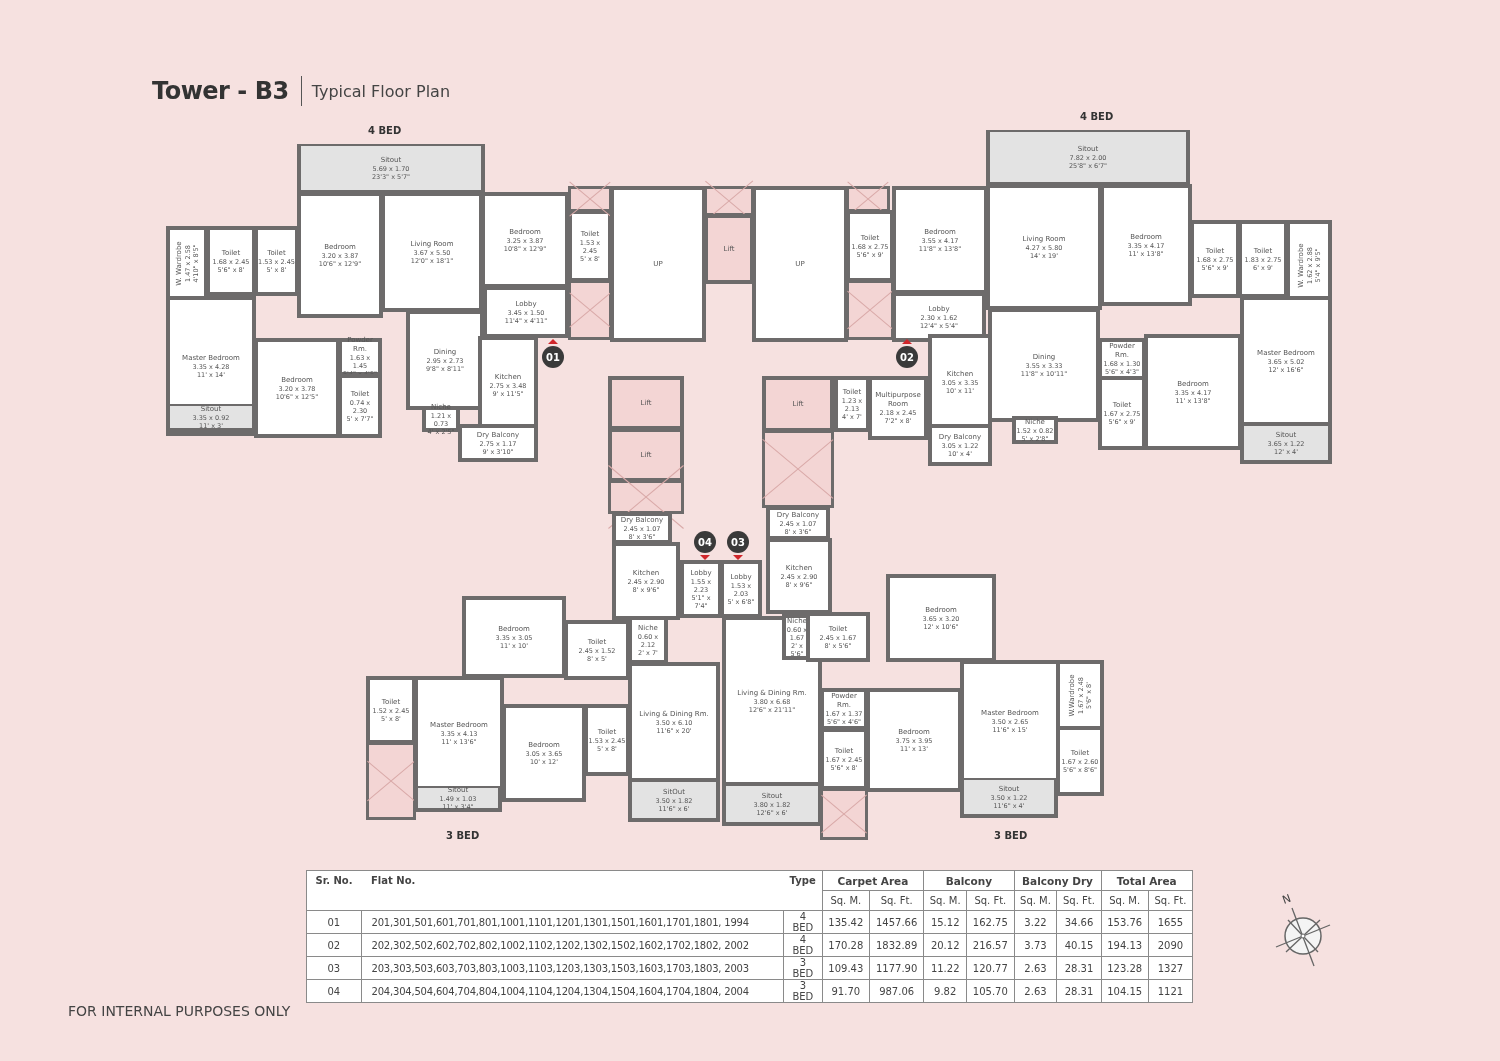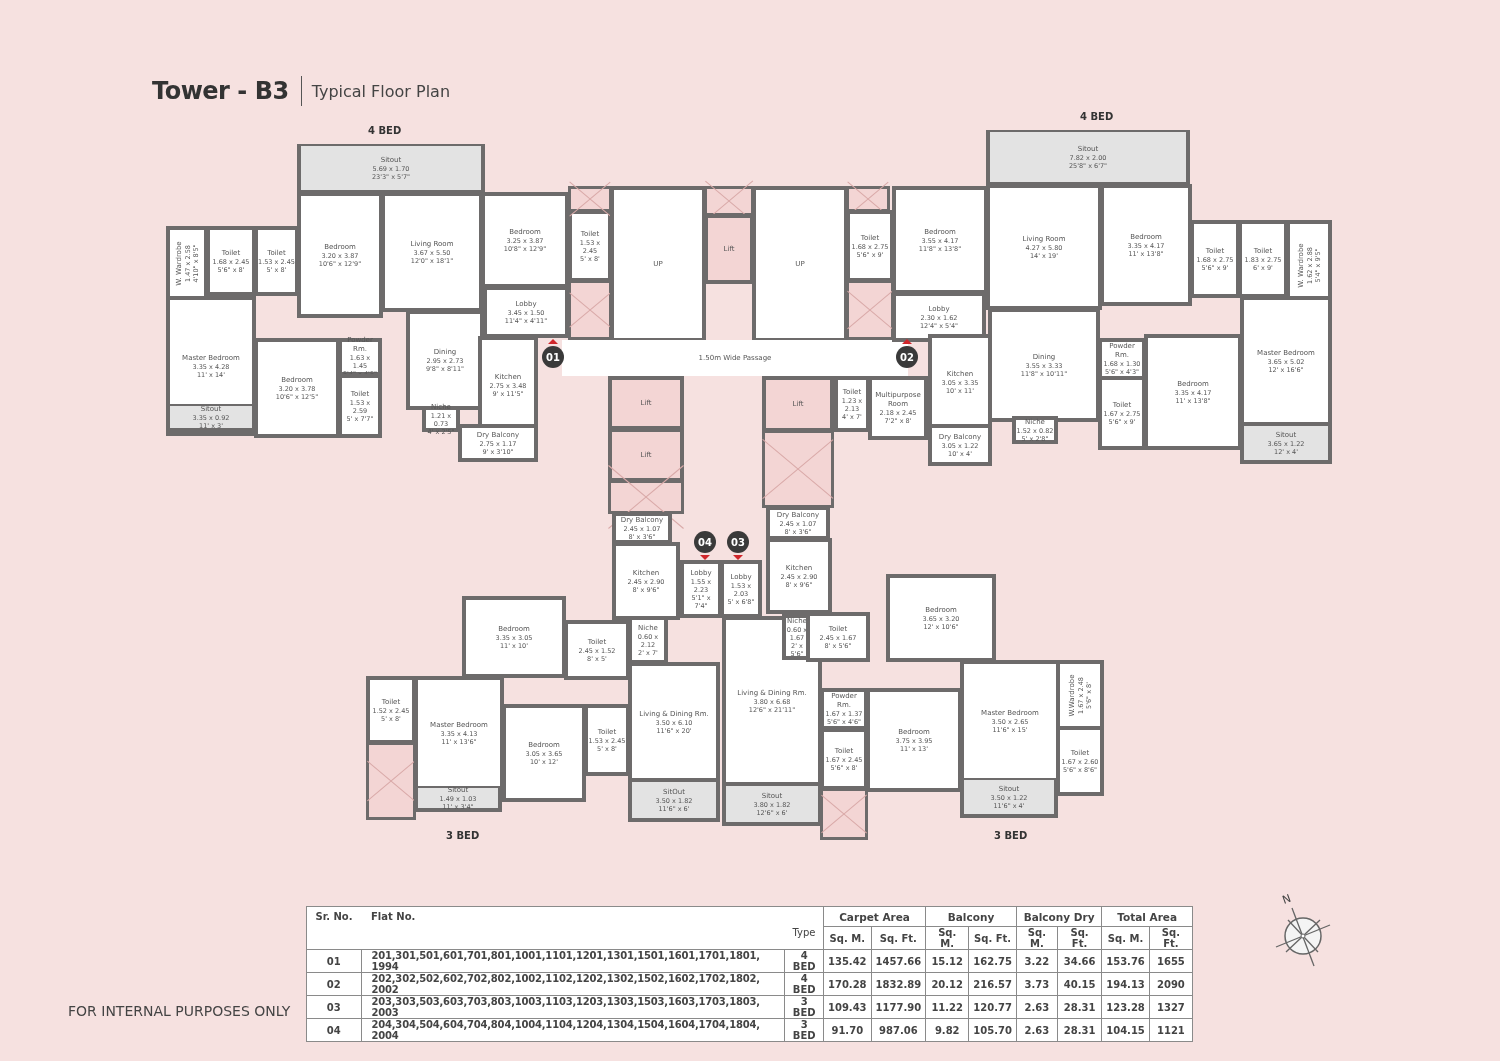--- a/index.html
+++ b/index.html
@@ -17,22 +17,22 @@
   .room.shaft{background:#f3d5d4;border:3px solid #6d6b6b;}
   .room.shaft::before,.room.shaft::after{content:"";position:absolute;left:50%;top:50%;width:140%;height:1px;background:#d9a9a8;transform-origin:center;}
   .room.shaft::before{transform:translate(-50%,-50%) rotate(40deg);}
   .room.shaft::after{transform:translate(-50%,-50%) rotate(-40deg);}
   .rname{font-size:7px;color:#555;line-height:9px;font-family:"DejaVu Sans",sans-serif;}
   .rdim{font-size:6.5px;color:#555;line-height:8px;font-family:"DejaVu Sans",sans-serif;}
   .unit-marker{position:absolute;width:22px;height:22px;border-radius:50%;background:#3a3a3a;color:#fff;font-size:10px;font-weight:bold;display:flex;align-items:center;justify-content:center;font-family:"DejaVu Sans",sans-serif;z-index:5;}
   .tri{position:absolute;width:0;height:0;border-left:5px solid transparent;border-right:5px solid transparent;z-index:5;}
   .tri.up{border-bottom:5px solid #d0262b;}
   .tri.down{border-top:5px solid #d0262b;}
-  table.area{position:absolute;left:306px;top:870px;width:887px;border-collapse:collapse;font-family:"DejaVu Sans",sans-serif;font-size:10px;color:#444;background:#fff;margin-top:36px;}
-  table.area td,table.area th{border:1px solid #8a8a8a;padding:0 4px;height:19px;text-align:center;font-weight:bold;}
+  table.area{position:absolute;left:306px;top:870px;width:887px;border-collapse:collapse;font-family:"DejaVu Sans",sans-serif;font-size:10px;color:#444;background:#fff;}
+  table.area td,table.area th{border:1px solid #8a8a8a;padding:0 4px;height:19px;text-align:center;font-weight:normal;}
   table.area th.grp{font-weight:bold;font-size:10.5px;}
   table.area td.flat{text-align:left;padding-left:10px;letter-spacing:-0.2px;}
   table.area .hdrleft{text-align:left;font-weight:bold;}
   .footer-note{position:absolute;left:68px;top:1003px;font-size:14px;color:#444;font-family:"DejaVu Sans",sans-serif;}
   .compass{position:absolute;left:1270px;top:890px;width:70px;height:80px;}
 </style>
 </head>
 <body>
 
 <div class="title-wrap">
@@ -122,21 +122,21 @@
     <div class="room room" style="left: 254px; top: 338px; width: 86px; height: 100px;">
       <div>
         <div class="rname">Bedroom</div>
         <div class="rdim">3.20 x 3.78</div>
         <div class="rdim">10'6" x 12'5"</div>
       </div>
     </div>
     <div class="room room" style="left: 338px; top: 374px; width: 44px; height: 64px;">
       <div>
         <div class="rname">Toilet</div>
-        <div class="rdim">1.53 x 2.59</div>
+        <div class="rdim">0.74 x 2.30</div>
         <div class="rdim">5' x 7'7"</div>
       </div>
     </div>
     <div class="room outdoor" style="left: 166px; top: 404px; width: 90px; height: 28px;">
       <div>
         <div class="rname">Sitout</div>
         <div class="rdim">3.35 x 0.92</div>
         <div class="rdim">11' x 3'</div>
       </div>
     </div>
@@ -197,25 +197,20 @@
     </div>
     <div class="room room" style="left: 846px; top: 210px; width: 48px; height: 72px;">
       <div>
         <div class="rname">Toilet</div>
         <div class="rdim">1.68 x 2.75</div>
         <div class="rdim">5'6" x 9'</div>
       </div>
     </div>
     <div class="room shaft" style="left: 846px; top: 280px; width: 48px; height: 60px;">
       <div></div>
-    </div>
-    <div class="room passage" style="left: 562px; top: 340px; width: 346px; height: 36px;">
-      <div>
-        <div class="rname">1.50m Wide Passage</div>
-      </div>
     </div>
     <div class="room room" style="left: 892px; top: 186px; width: 96px; height: 108px;">
       <div>
         <div class="rname">Bedroom</div>
         <div class="rdim">3.55 x 4.17</div>
         <div class="rdim">11'8" x 13'8"</div>
       </div>
     </div>
     <div class="room outdoor" style="left: 986px; top: 130px; width: 204px; height: 56px;">
       <div>
@@ -566,21 +561,21 @@
         <div class="rdim">11'6" x 4'</div>
       </div>
     </div>
   </div>
 
 <table class="area">
   <thead>
     <tr>
       <th class="hdrleft" rowspan="2" style="border-right:none;width:46px;vertical-align:top;padding-top:4px;text-align:center;">Sr. No.</th>
       <th class="hdrleft" rowspan="2" style="border-left:none;border-right:none;vertical-align:top;padding-top:4px;padding-left:10px;">Flat No.</th>
-      <th rowspan="2" style="border-left:none;font-weight:normal;vertical-align:top;padding-top:20px;width:30px;">Type</th>
+      <th rowspan="2" style="border-left:none;font-weight:bold;vertical-align:top;padding-top:4px;width:30px;">Type</th>
       <th class="grp" colspan="2">Carpet Area</th>
       <th class="grp" colspan="2">Balcony</th>
       <th class="grp" colspan="2">Balcony Dry</th>
       <th class="grp" colspan="2">Total Area</th>
     </tr>
     <tr>
       <th>Sq. M.</th>
       <th>Sq. Ft.</th>
       <th>Sq. M.</th>
       <th>Sq. Ft.</th>

